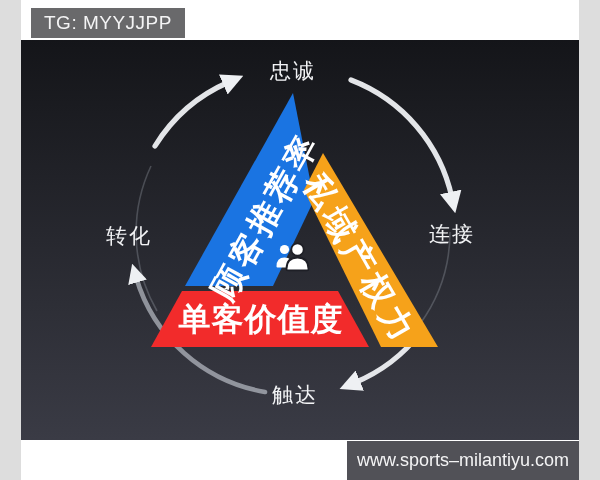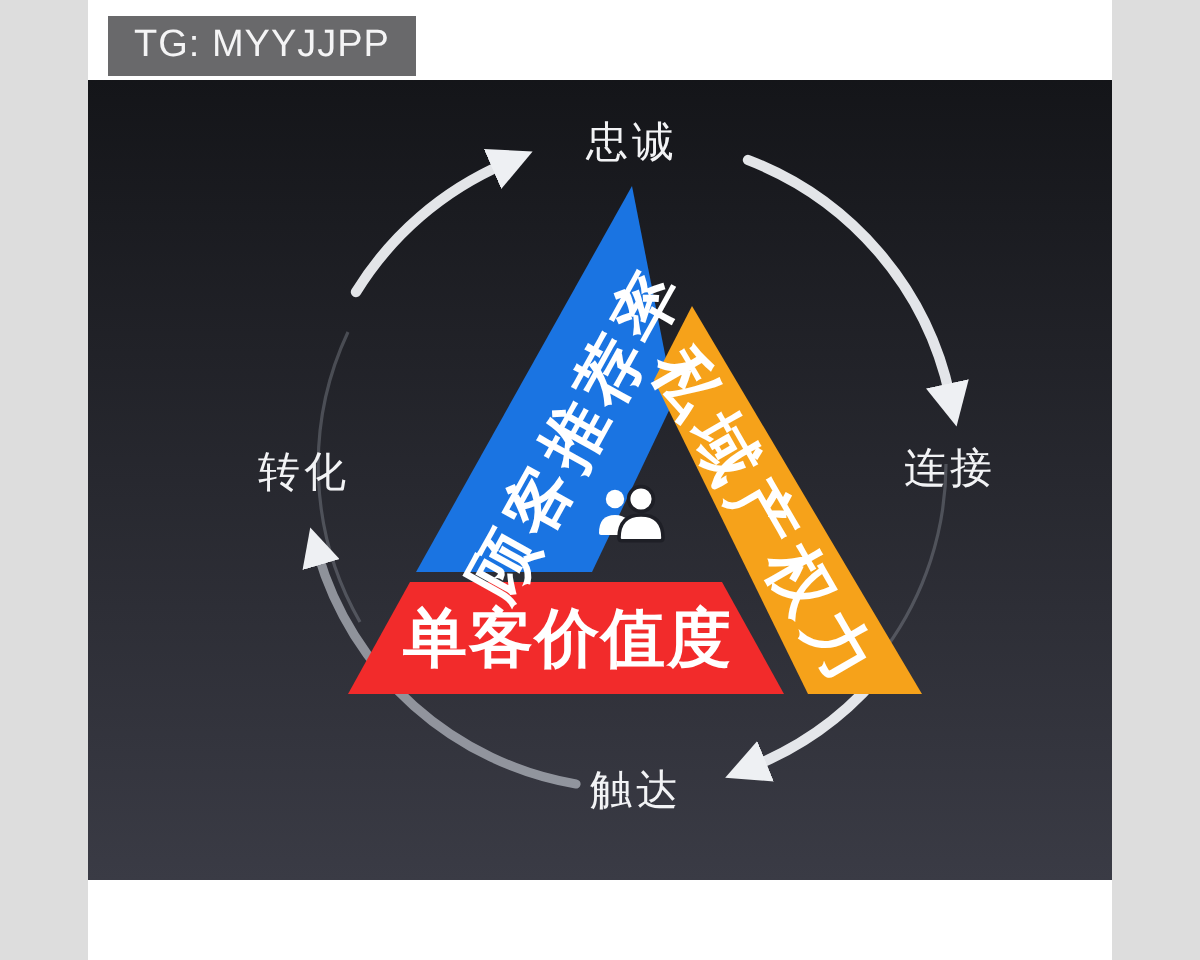--- a/index.html
+++ b/index.html
@@ -2,21 +2,21 @@
 <html><head>
 <meta charset="utf-8">
 <style>
   html,body{margin:0;padding:0;}
   body{
     font-family:"Liberation Sans","DejaVu Sans",sans-serif;
     background:#dddddd;
   }
   .page{
     position:relative;
-    width:512px;height:480px;
+    width:558px;height:480px;
     background:#ffffff;
     overflow:hidden;
     margin:0 auto;
   }
   .top-strip{
     position:absolute;left:0;top:0;width:600px;height:40px;
     background:#ffffff;
   }
   .badge{
     position:absolute;left:10px;top:8px;
@@ -95,14 +95,17 @@
 
       <g>
         <circle cx="263.5" cy="249.5" r="4.6" fill="#ffffff"></circle>
         <path d="M255.5,266.5 q0,-9 8,-9 q8,0 8,9 q0,1 -1,1 l-14,0 q-1,0 -1,-1 z" fill="#ffffff"></path>
         <circle cx="276.5" cy="249.5" r="6.2" fill="#ffffff" stroke="#1E1F26" stroke-width="1.8"></circle>
         <path d="M265.5,269 q0,-11.5 11,-11.5 q11,0 11,11.5 q0,1.4 -1.4,1.4 l-19.2,0 q-1.4,0 -1.4,-1.4 z" fill="#ffffff" stroke="#1E1F26" stroke-width="1.8"></path>
       </g>
     </svg>
   </div>
 
+  <div class="footer-bar" style="background: rgb(81, 81, 87); color: rgb(244, 244, 245);">
+    <span>www.sports–milantiyu.com</span>
+  </div>
 
 </div>
 
 </body></html>

